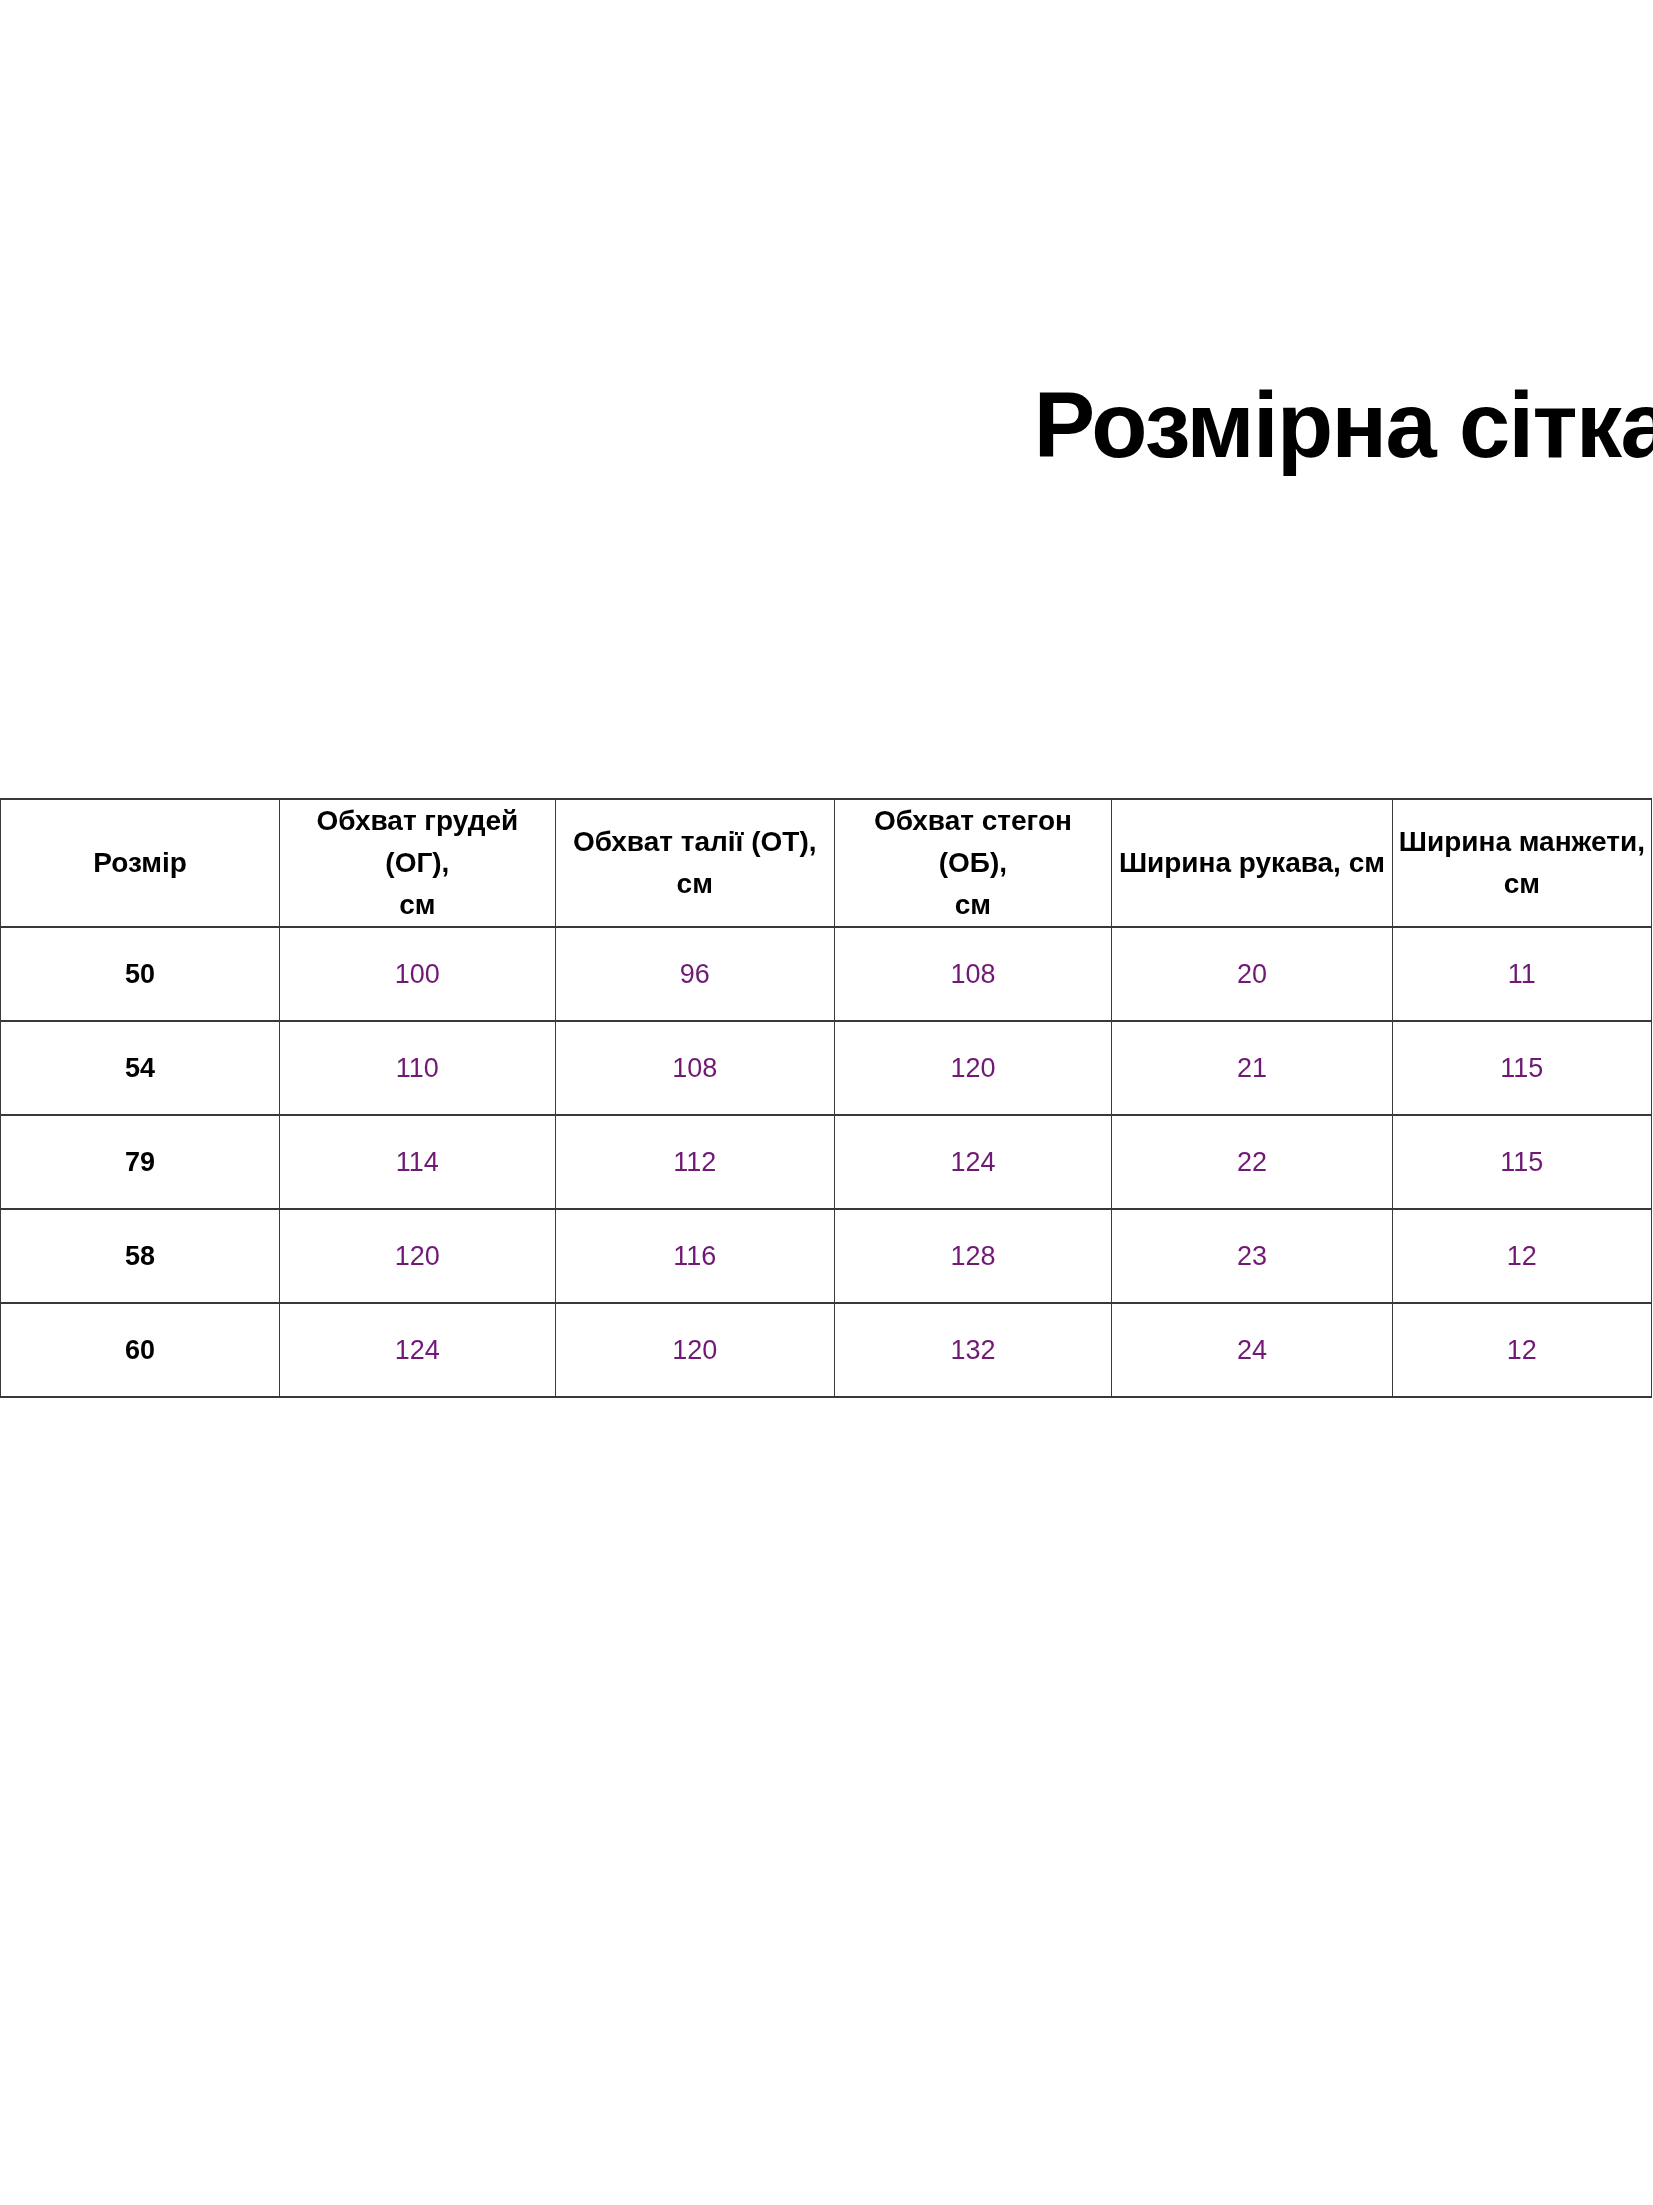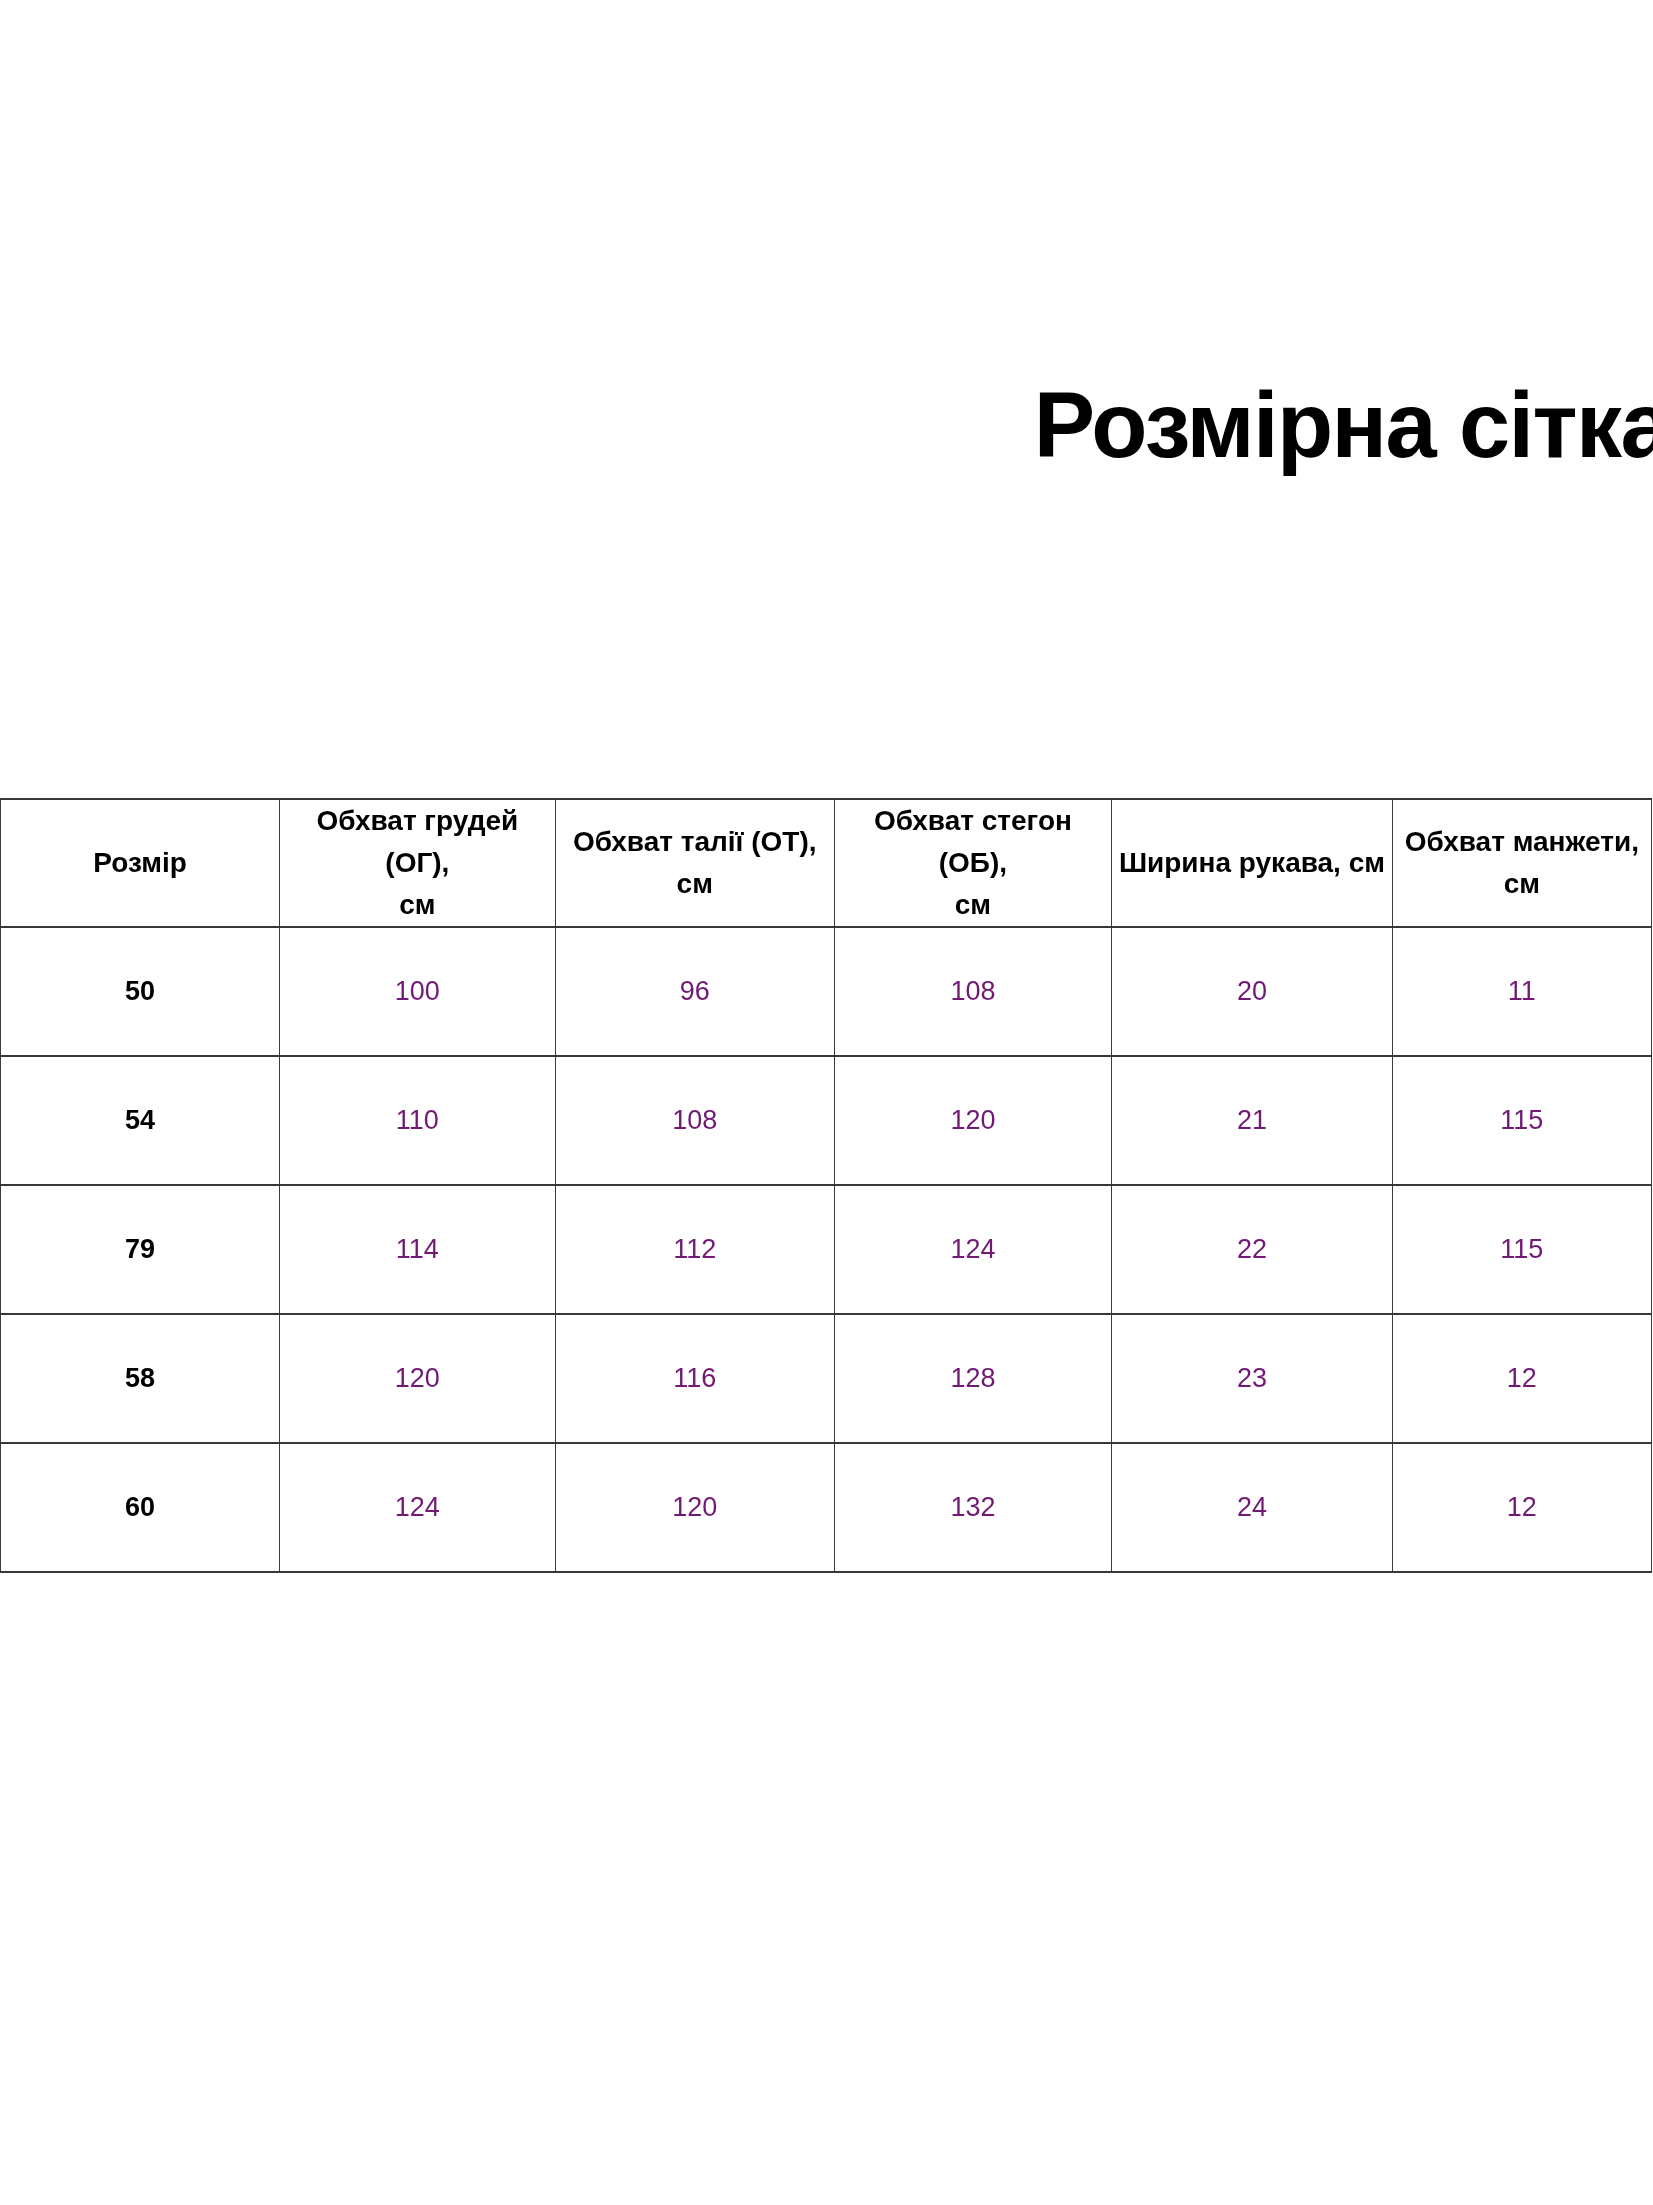--- a/index.html
+++ b/index.html
@@ -41,21 +41,21 @@
     border-left: 1.6px solid #3b3b3b;
     border-right: 1.6px solid #3b3b3b;
     border-top: 2.5px solid #383838;
     border-bottom: 2.5px solid #383838;
     text-align: center;
     vertical-align: middle;
     padding: 0 1.6px;
     overflow: hidden;
   }
   .size-table thead tr { height: 127px; }
-  .size-table tbody tr { height: 129px; }
+  .size-table tbody tr { height: 94px; }
   .size-table th {
     font-size: 28px;
     font-weight: 700;
     color: #000000;
     line-height: 1.5;
   }
   .size-table th .hline { display: block; }
   .size-table th.nowrap { white-space: nowrap; margin-left: 22px; }
   .size-table td {
     font-size: 27px;
@@ -95,21 +95,21 @@
         <span class="hline">см</span>
       </th>
       <th>
         <span class="hline">Обхват стегон (ОБ),</span>
         <span class="hline">см</span>
       </th>
       <th class="nowrap">
         <span class="hline">Ширина рукава, см</span>
       </th>
       <th>
-        <span class="hline">Обхват манжети,</span>
+        <span class="hline">Ширина манжети,</span>
         <span class="hline">см</span>
       </th>
     </tr>
   </thead>
   <tbody>
     <tr>
       <td class="size-cell">50</td>
       <td>100</td>
       <td>96</td>
       <td>108</td>

